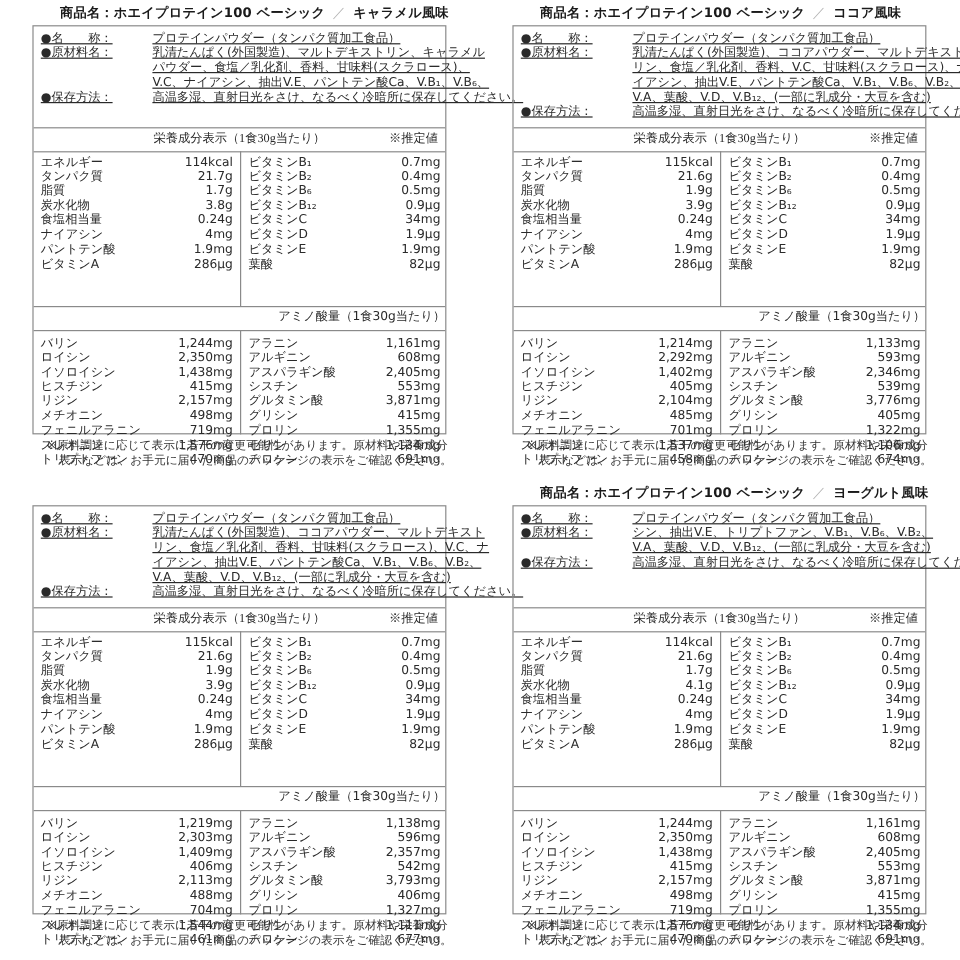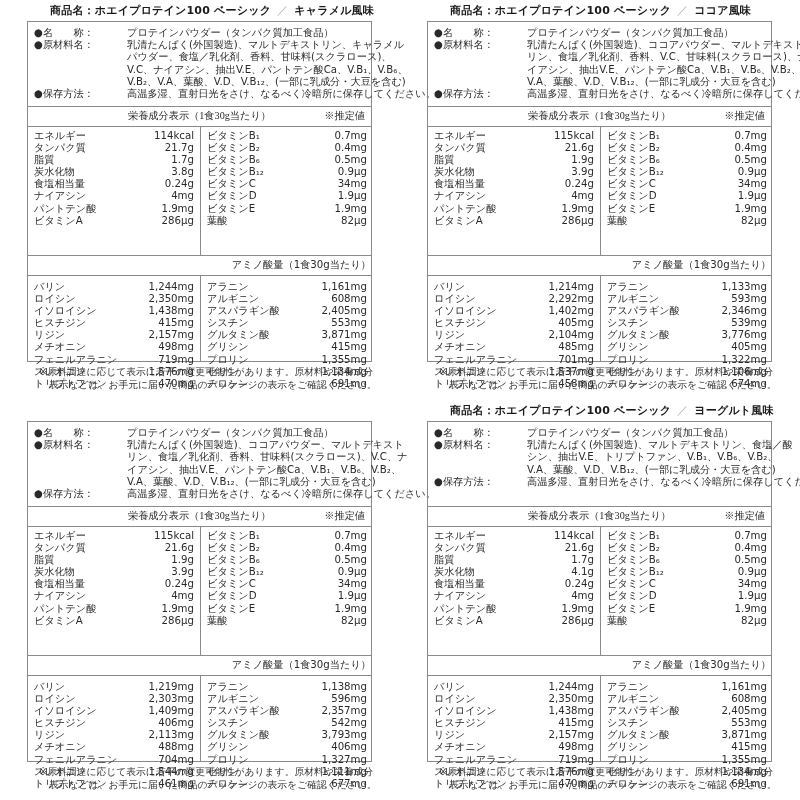--- a/index.html
+++ b/index.html
@@ -10,21 +10,21 @@
   .q2 { left:0; top:400px; } .q3 { left:400px; top:400px; }
 
   .title { position:absolute; left:50px; top:3px; font-size:11px; font-weight:bold;
            letter-spacing:0.2px; white-space:nowrap; color:#1a1a1a; }
   .title .slash { color:#b0b0b0; font-weight:normal; margin:0 6px; }
 
   .box { position:absolute; left:27px; top:21px; width:345px; height:341px;
          border:1px solid #8a8a8a; box-sizing:border-box; }
 
   .info { position:absolute; left:6px; top:5px; width:332px; font-size:10.2px; line-height:12.2px; }
-  .info-row { display:flex; }
+  .info-row { display:flex;text-decoration:underline; }
   .info-label { width:93px; flex:none; white-space:nowrap; }
   .info-val { flex:1; }
   .ing-lines div { white-space:nowrap; }
 
   .hsep { position:absolute; left:0; right:0; border-top:1px solid #8a8a8a; }
   .nut-head { position:absolute; left:0; right:0; top:84px; height:20px; font-size:10.2px; line-height:20px; text-align:center;font-family:Liberation Serif, serif; }
   .nut-head .note { position:absolute; right:6px; top:0; }
   .amino-head { position:absolute; left:0; right:0; top:233px; height:20px; font-size:10.2px; line-height:20px; text-align:right; }
 
   .vsep { position:absolute; left:172px; border-left:1px solid #8a8a8a; }
@@ -55,21 +55,20 @@
         <div class="info-row">
           <span class="info-label">●名　　称：</span>
           <span class="info-val">プロテインパウダー（タンパク質加工食品）</span>
         </div>
         <div class="info-row">
           <span class="info-label">●原材料名：</span>
           <span class="info-val ing-lines">
               <div>乳清たんぱく(外国製造)、マルトデキストリン、キャラメル</div>
               <div>パウダー、食塩／乳化剤、香料、甘味料(スクラロース)、</div>
               <div>V.C、ナイアシン、抽出V.E、パントテン酸Ca、V.B₁、V.B₆、</div>
-              <div>V.B₂、V.A、葉酸、V.D、V.B₁₂、(一部に乳成分・大豆を含む)</div>
             </span>
         </div>
         <div class="info-row">
           <span class="info-label">●保存方法：</span>
           <span class="info-val" style="white-space:nowrap">高温多湿、直射日光をさけ、なるべく冷暗所に保存してください。</span>
         </div>
       </div>
       <div class="hsep" style="top:84px"></div>
       <div class="nut-head">
         <span>栄養成分表示（1食30g当たり）</span>
@@ -619,21 +618,20 @@
     </div>
     <div class="box">
       <div class="info">
         <div class="info-row">
           <span class="info-label">●名　　称：</span>
           <span class="info-val">プロテインパウダー（タンパク質加工食品）</span>
         </div>
         <div class="info-row">
           <span class="info-label">●原材料名：</span>
           <span class="info-val ing-lines">
-              <div>乳清たんぱく(外国製造)、マルトデキストリン、食塩／酸</div>
               <div>シン、抽出V.E、トリプトファン、V.B₁、V.B₆、V.B₂、</div>
               <div>V.A、葉酸、V.D、V.B₁₂、(一部に乳成分・大豆を含む)</div>
             </span>
         </div>
         <div class="info-row">
           <span class="info-label">●保存方法：</span>
           <span class="info-val" style="white-space:nowrap">高温多湿、直射日光をさけ、なるべく冷暗所に保存してください。</span>
         </div>
       </div>
       <div class="hsep" style="top:84px"></div>

